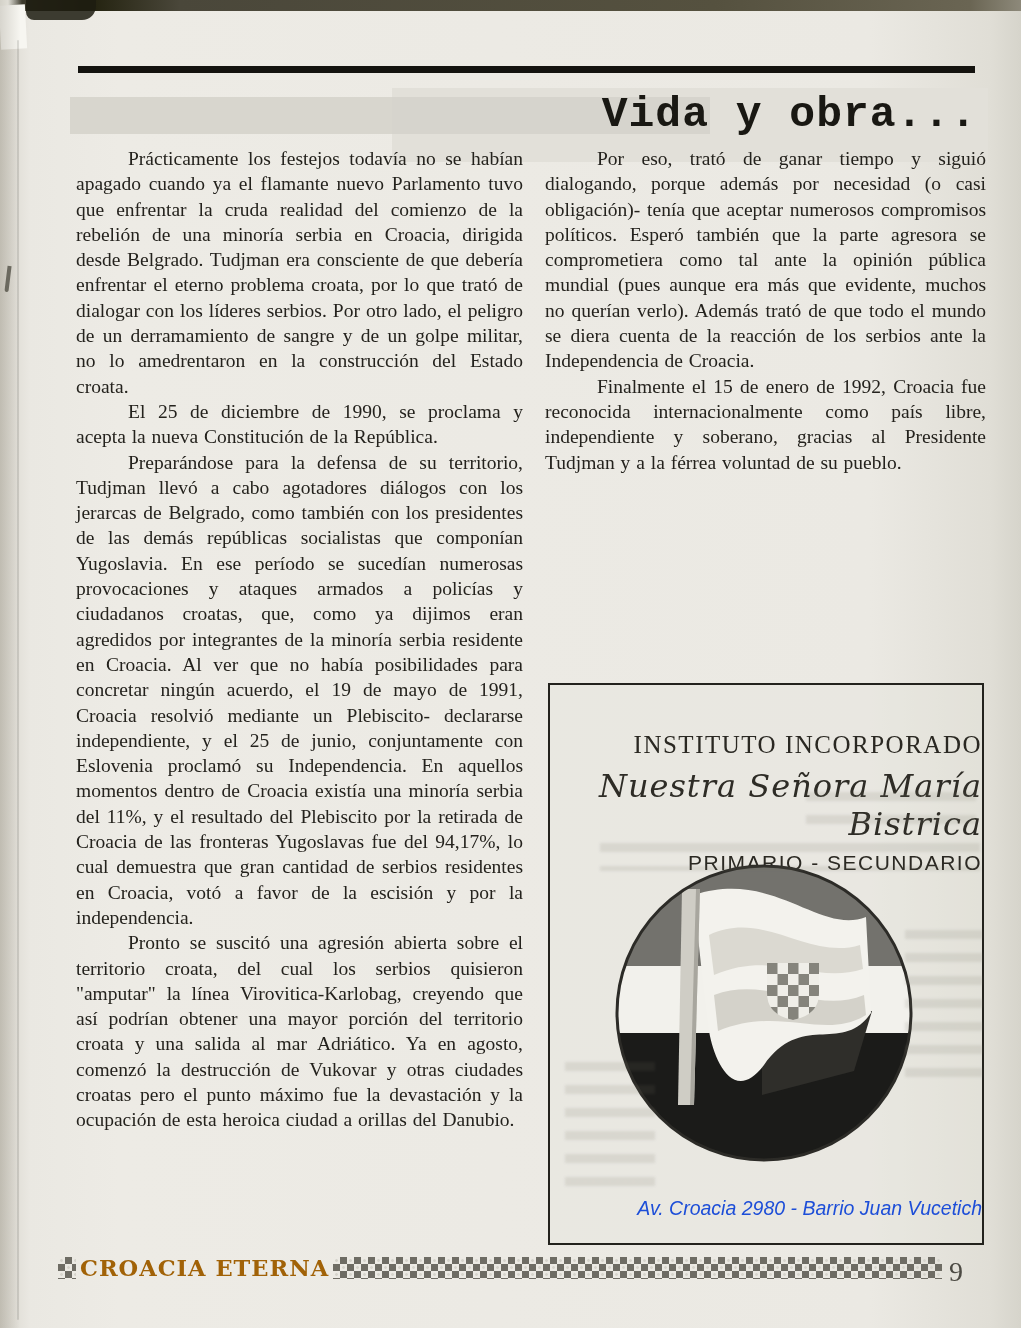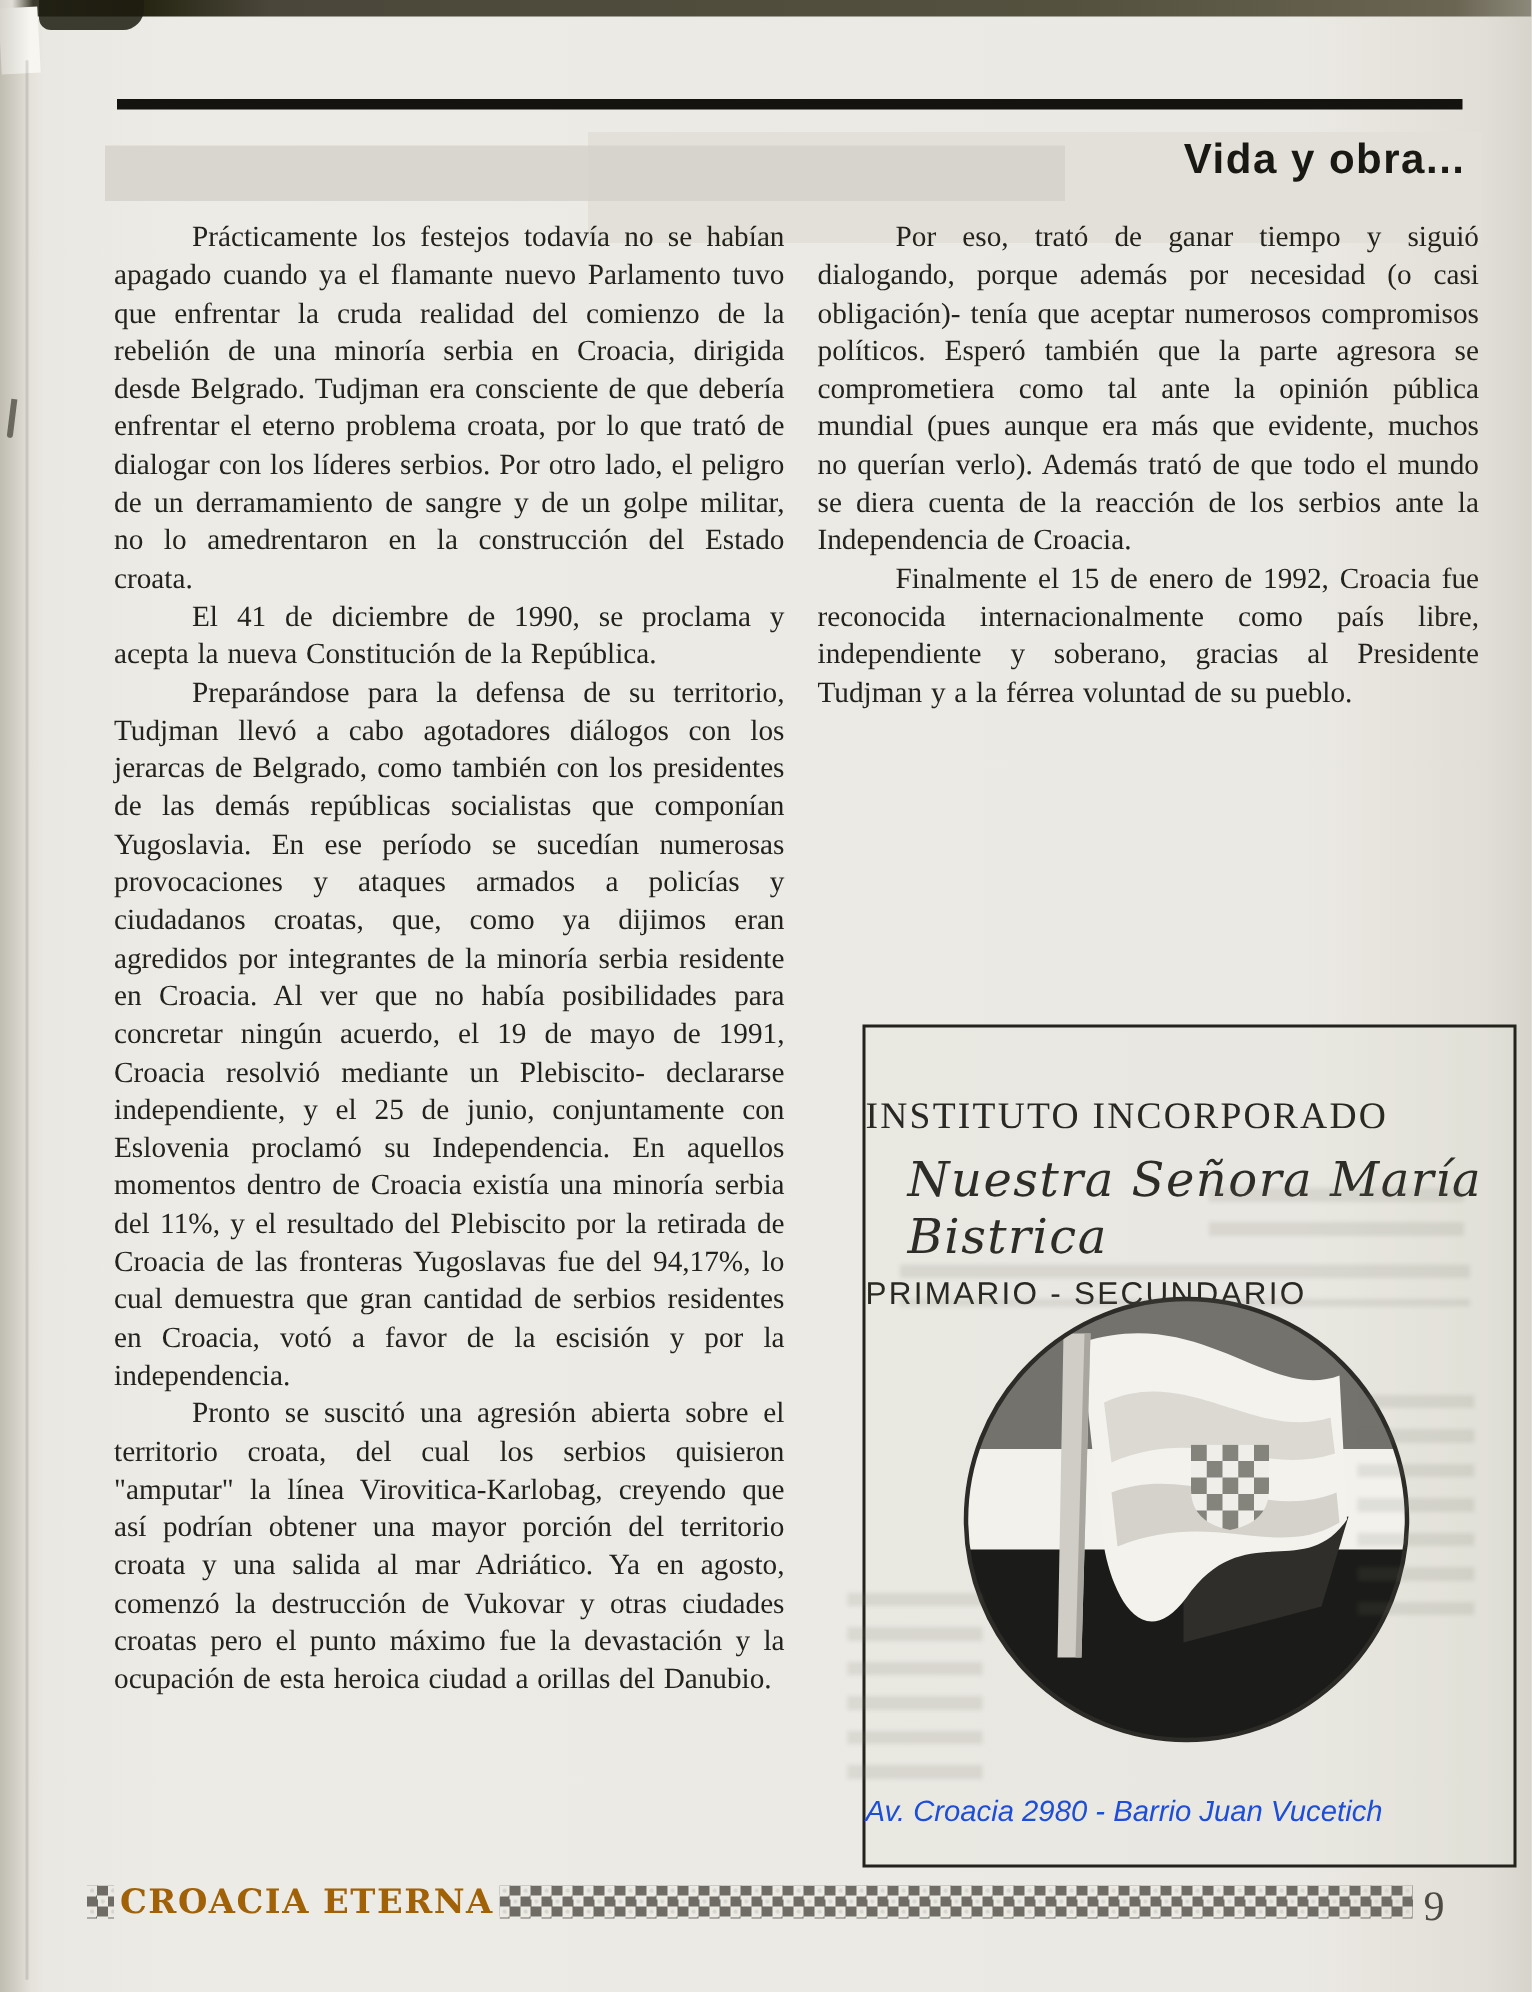--- a/index.html
+++ b/index.html
@@ -18,34 +18,34 @@
   .corner-white{position:absolute;left:0;top:5px;width:26px;height:44px;background:#f7f6f1;transform:rotate(-3deg);}
   .spine{position:absolute;left:0;top:0;width:34px;height:1328px;
     background:linear-gradient(90deg, rgba(120,115,100,.25) 0, rgba(0,0,0,0) 60%);}
   .crease{position:absolute;left:17px;top:40px;width:2px;height:1280px;background:rgba(60,58,48,.14);border-radius:2px;}
   .hook-mark{position:absolute;left:6px;top:266px;width:4px;height:26px;background:#4a483e;border-radius:0 0 6px 6px;transform:rotate(7deg);opacity:.75;}
 
   
   .rule{position:absolute;left:78px;top:66px;width:897px;height:7px;background:#14130f;}
   .ghost-band-light{position:absolute;left:392px;top:88px;width:596px;height:74px;background:#e2e0d9;}
   .ghost-band{position:absolute;left:70px;top:97px;width:640px;height:37px;background:#d5d3cb;opacity:.85;filter:blur(.5px);}
-  .page-title{position:absolute;right:44px;top:90px;font-family:Liberation Sans, sans-serif;font-weight:bold;
-    font-size:28px;letter-spacing:1px;color:#191813;}
+  .page-title{position:absolute;right:44px;top:90px;font-family:Liberation Mono, monospace;font-weight:bold;
+    font-size:43px;letter-spacing:1px;color:#191813;}
 
   
   .col{position:absolute;text-align:justify;font-size:19.5px;line-height:25.3px;color:#24221d;word-spacing:1px;}
   .col p{margin:0;text-indent:52px;}
   .col p.noindent{text-indent:0;}
   .force-last{text-align-last:justify;}
   .col-left{left:76px;top:146px;width:447px;}
   .col-right{left:545px;top:146px;width:441px;}
 
   
-  .ad-box{position:absolute;left:575px;top:683px;width:432px;height:558px;border:2px solid #23221d;
-    background:rgba(230,228,221,.35);text-align:left;}
+  .ad-box{position:absolute;left:548px;top:683px;width:432px;height:558px;border:2px solid #23221d;
+    background:rgba(230,228,221,.35);text-align:right;}
   .ad-line1{margin-top:46px;font-family:"Liberation Serif", serif;font-size:25px;letter-spacing:1.5px;color:#2a2822;}
   .ad-line2{margin-top:8px;font-family:"DejaVu Serif", serif;font-style:italic;font-size:32px;letter-spacing:1px;color:#2e2c26;padding-left:28px;}
   .ad-line3{margin-top:8px;font-family:"Liberation Sans", sans-serif;font-weight:normal;font-size:21px;letter-spacing:1.5px;color:#2a2822;}
   .ad-logo{position:absolute;left:64px;top:178px;}
   .ad-address{position:absolute;left:0;bottom:22px;width:100%;font-family:Liberation Sans, sans-serif;
     font-style:italic;font-size:19.5px;line-height:26px;color:#1d4ed8;}
 
   
   .ghost{position:absolute;filter:blur(1.4px);opacity:.8;
     background:repeating-linear-gradient(180deg, rgba(112,110,99,.18) 0 9px, rgba(0,0,0,0) 9px 23px);}
@@ -73,21 +73,21 @@
 <div class="crease"></div>
 <div class="hook-mark"></div>
 
 <div class="rule"></div>
 <div class="ghost-band-light"></div>
 <div class="ghost-band"></div>
 <div class="page-title">Vida y obra...</div>
 
 <div class="col col-left">
   <p>Prácticamente los festejos todavía no se habían apagado cuando ya el flamante nuevo Parlamento tuvo que enfrentar la cruda realidad del comienzo de la rebelión de una minoría serbia en Croacia, dirigida desde Belgrado. Tudjman era consciente de que debería enfrentar el eterno problema croata, por lo que trató de dialogar con los líderes serbios. Por otro lado, el peligro de un derramamiento de sangre y de un golpe militar, no lo amedrentaron en la construcción del Estado croata.</p>
-  <p>El 41 de diciembre de 1990, se proclama y acepta la nueva Constitución de la República.</p>
+  <p>El 25 de diciembre de 1990, se proclama y acepta la nueva Constitución de la República.</p>
   <p>Preparándose para la defensa de su territorio, Tudjman llevó a cabo agotadores diálogos con los jerarcas de Belgrado, como también con los presidentes de las demás repúblicas socialistas que componían Yugoslavia. En ese período se sucedían numerosas provocaciones y ataques armados a policías y ciudadanos croatas, que, como ya dijimos eran agredidos por integrantes de la minoría serbia residente en Croacia. Al ver que no había posibilidades para concretar ningún acuerdo, el 19 de mayo de 1991, Croacia resolvió mediante un Plebiscito- declararse independiente, y el 25 de junio, conjuntamente con Eslovenia proclamó su Independencia. En aquellos momentos dentro de Croacia existía una minoría serbia del 11%, y el resultado del Plebiscito por la retirada de Croacia de las fronteras Yugoslavas fue del 94,17%, lo cual demuestra que gran cantidad de serbios residentes en Croacia, votó a favor de la escisión y por la independencia.</p>
   <p>Pronto se suscitó una  agresión abierta sobre el territorio croata, del cual los serbios quisieron "amputar" la línea Virovitica-Karlobag, creyendo que así podrían obtener una mayor porción del territorio croata y una salida al mar Adriático. Ya en agosto, comenzó la destrucción de Vukovar y otras ciudades croatas pero el punto máximo fue la devastación y la ocupación de esta heroica ciudad a orillas del Danubio.</p>
 </div>
 
 <div class="col col-right">
   <p>Por eso, trató de ganar tiempo y siguió dialogando, porque además por necesidad (o casi obligación)- tenía que aceptar numerosos compromisos políticos. Esperó también que la parte agresora se comprometiera como tal ante la opinión pública mundial (pues aunque era más que evidente, muchos no querían verlo). Además trató de que todo el mundo se diera cuenta de la reacción de los serbios ante la Independencia de Croacia.</p>
   <p>Finalmente el 15 de enero de 1992, Croacia fue reconocida internacionalmente como país libre, independiente y soberano, gracias al Presidente Tudjman y a la férrea voluntad de su pueblo.</p>
 </div>
 
 <div class="ad-box">

